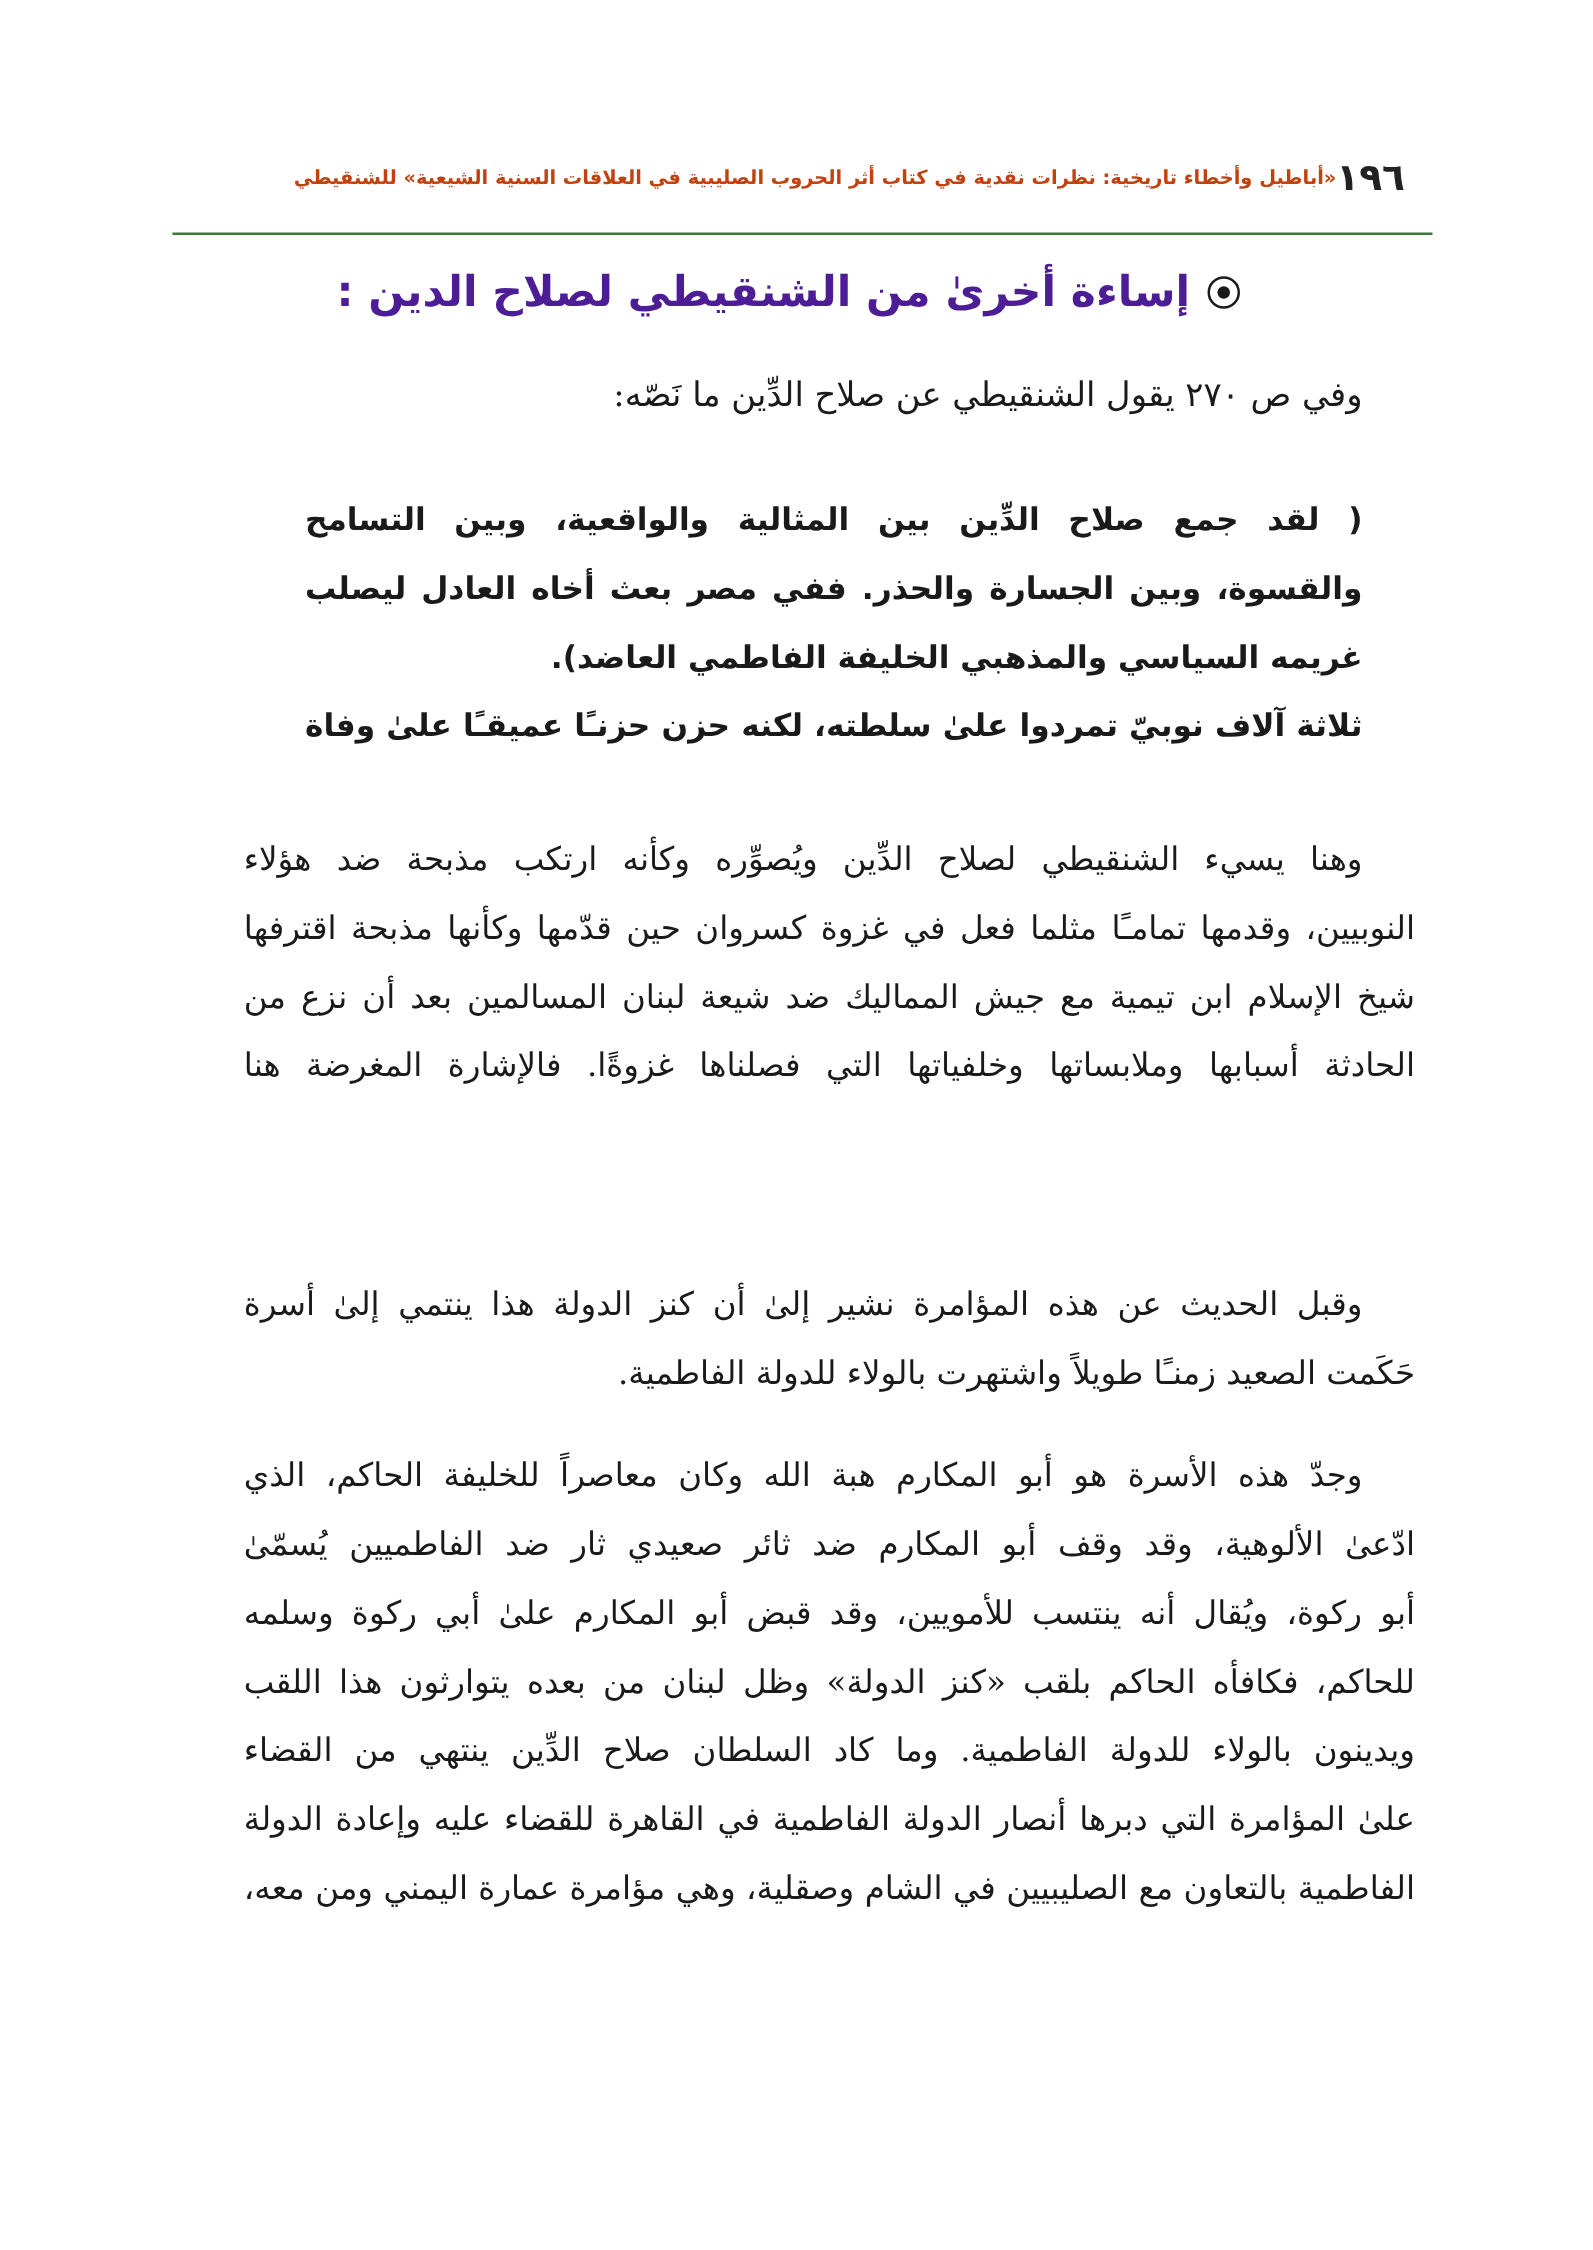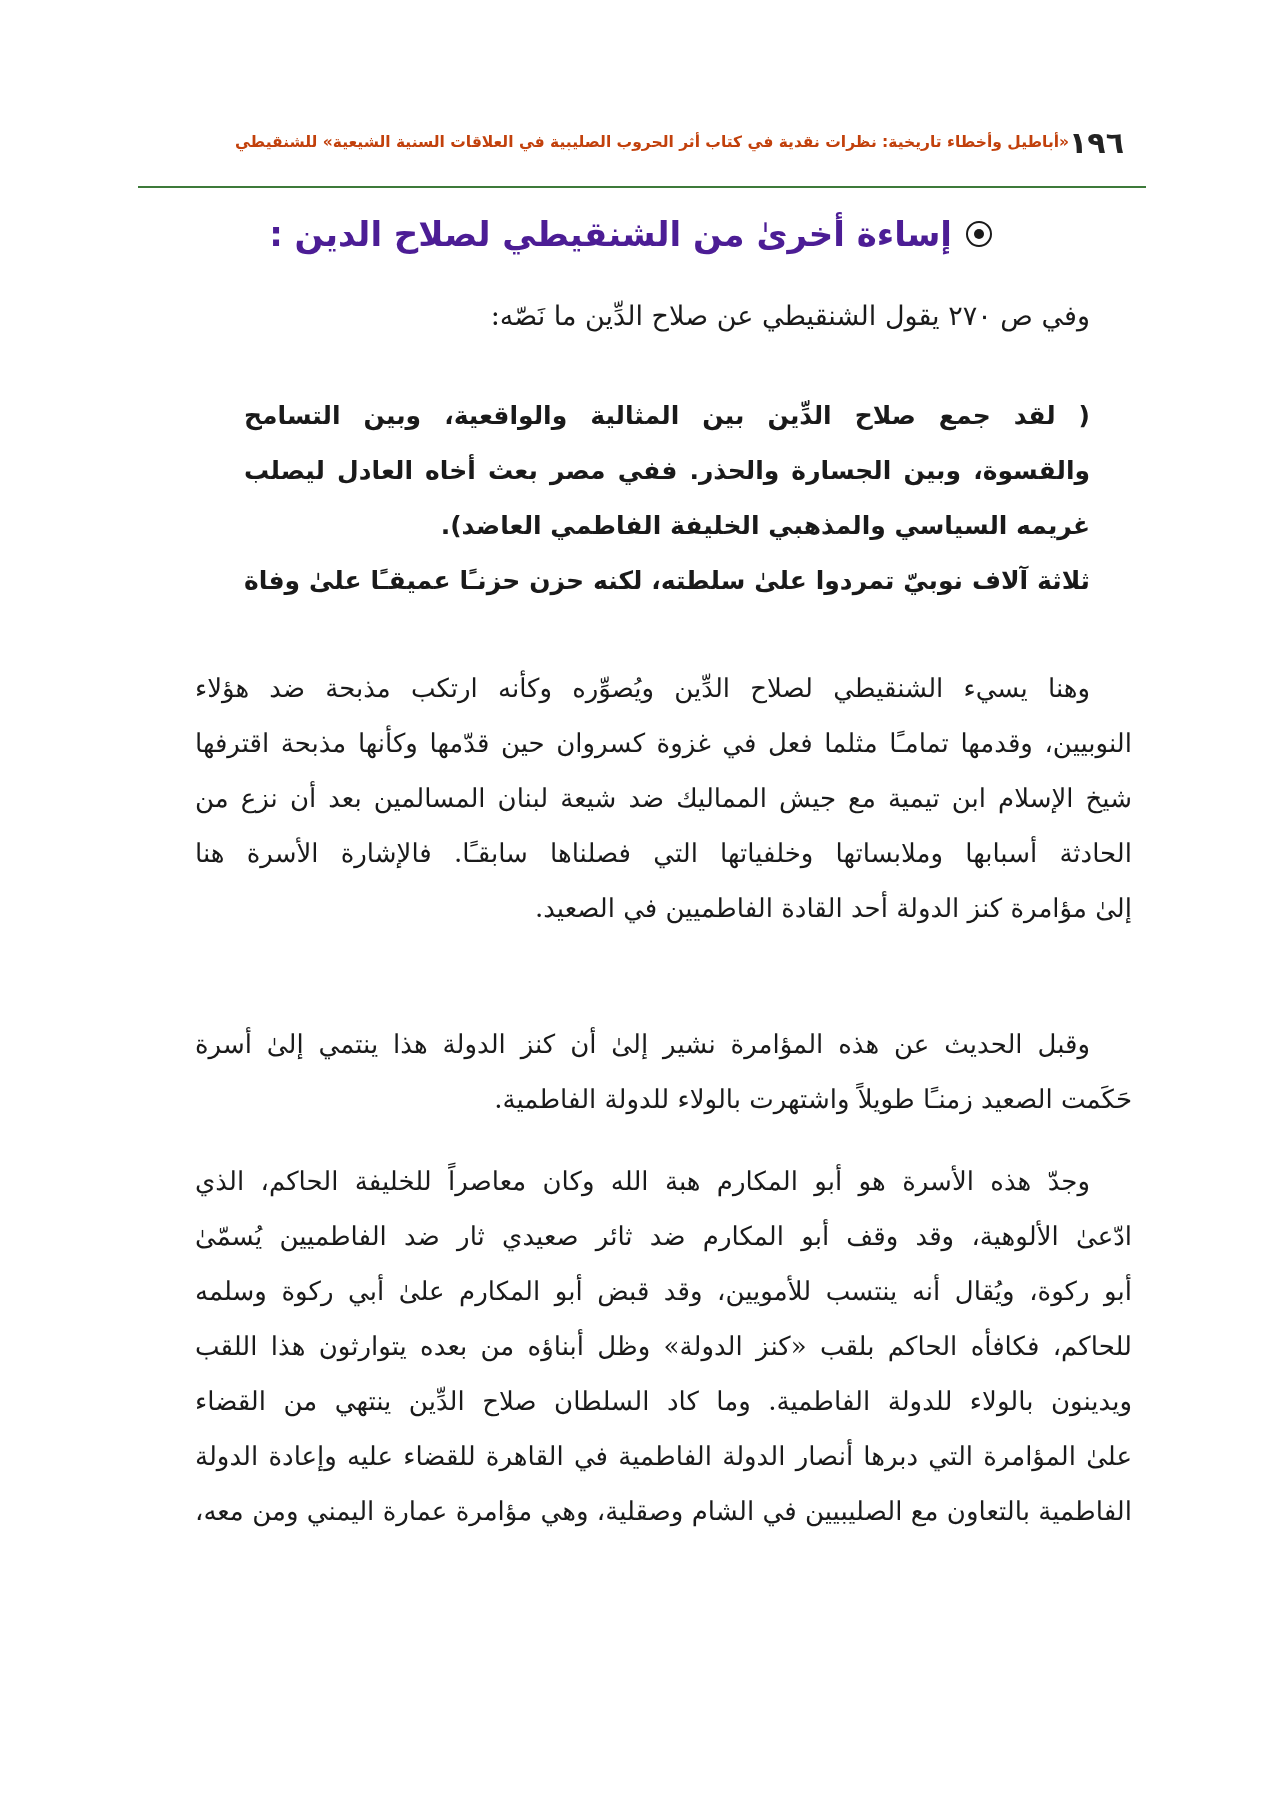--- a/index.html
+++ b/index.html
@@ -166,32 +166,31 @@
     <div class="qline">( لقد جمع صلاح الدِّين بين المثالية والواقعية، وبين التسامح</div>
     <div class="qline">والقسوة، وبين الجسارة والحذر. ففي مصر بعث أخاه العادل ليصلب</div>
     <div class="qline last">غريمه السياسي والمذهبي الخليفة الفاطمي العاضد).</div>
     <div class="qline">ثلاثة آلاف نوبيّ تمردوا علىٰ سلطته، لكنه حزن حزنـًا عميقـًا علىٰ وفاة</div>
   </blockquote>
 
   <div class="para" id="para-1">
     <div class="line first">وهنا يسيء الشنقيطي لصلاح الدِّين ويُصوِّره وكأنه ارتكب مذبحة ضد هؤلاء</div>
     <div class="line">النوبيين، وقدمها تمامـًا مثلما فعل في غزوة كسروان حين قدّمها وكأنها مذبحة اقترفها</div>
     <div class="line">شيخ الإسلام ابن تيمية مع جيش المماليك ضد شيعة لبنان المسالمين بعد أن نزع من</div>
-    <div class="line">الحادثة أسبابها وملابساتها وخلفياتها التي فصلناها سابقـًا. فالإشارة الأسرة هنا</div>
-    <div class="line last">إلىٰ مؤامرة كنز الدولة أحد القادة الفاطميين في الصعيد.</div>
+    <div class="line">الحادثة أسبابها وملابساتها وخلفياتها التي فصلناها غزوةًا. فالإشارة المغرضة هنا</div>
   </div>
 
   <div class="para" id="para-2">
     <div class="line first">وقبل الحديث عن هذه المؤامرة نشير إلىٰ أن كنز الدولة هذا ينتمي إلىٰ أسرة</div>
     <div class="line last">حَكَمت الصعيد زمنـًا طويلاً واشتهرت بالولاء للدولة الفاطمية.</div>
   </div>
 
   <div class="para" id="para-3">
     <div class="line first">وجدّ هذه الأسرة هو أبو المكارم هبة الله وكان معاصراً للخليفة الحاكم، الذي</div>
     <div class="line">ادّعىٰ الألوهية، وقد وقف أبو المكارم ضد ثائر صعيدي ثار ضد الفاطميين يُسمّىٰ</div>
     <div class="line">أبو ركوة، ويُقال أنه ينتسب للأمويين، وقد قبض أبو المكارم علىٰ أبي ركوة وسلمه</div>
-    <div class="line">للحاكم، فكافأه الحاكم بلقب «كنز الدولة» وظل أبناؤه من بعده يتوارثون هذا اللقب</div>
+    <div class="line">للحاكم، فكافأه الحاكم بلقب «كنز الدولة» وظل لبنان من بعده يتوارثون هذا اللقب</div>
     <div class="line">ويدينون بالولاء للدولة الفاطمية. وما كاد السلطان صلاح الدِّين ينتهي من القضاء</div>
     <div class="line">علىٰ المؤامرة التي دبرها أنصار الدولة الفاطمية في القاهرة للقضاء عليه وإعادة الدولة</div>
     <div class="line">الفاطمية بالتعاون مع الصليبيين في الشام وصقلية، وهي مؤامرة عمارة اليمني ومن معه،</div>
   </div>
 
 </div>
 
 </body></html>

